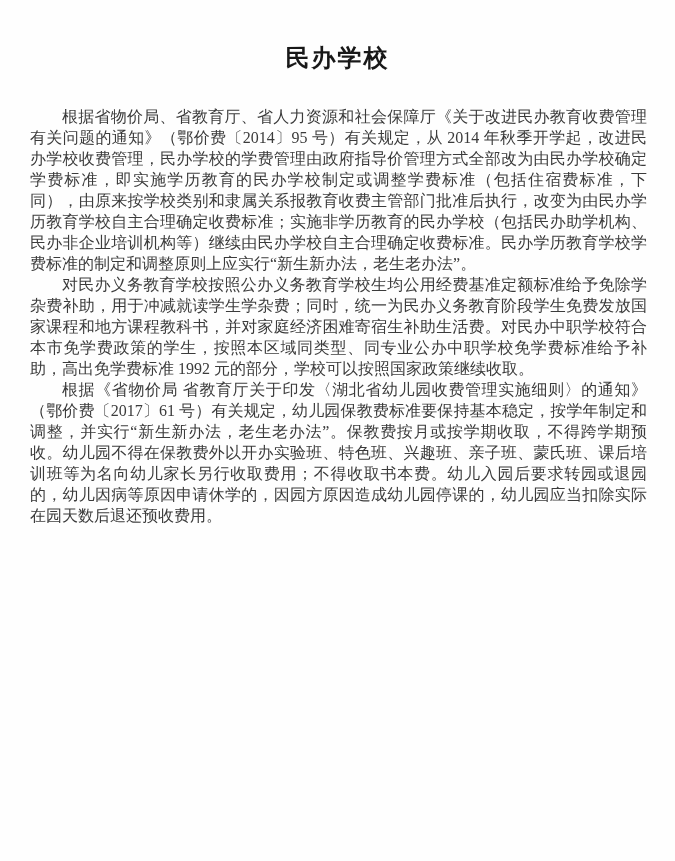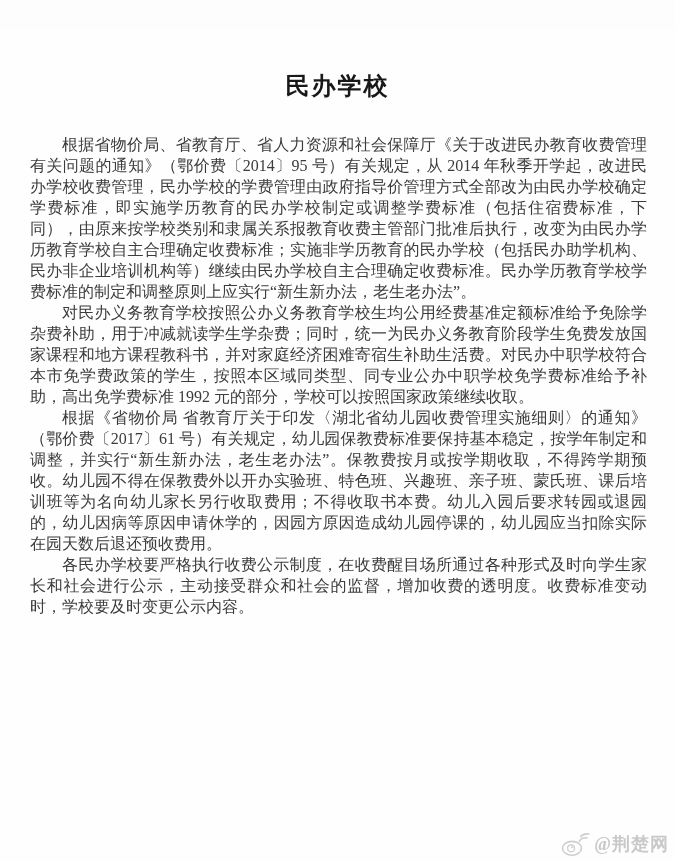--- a/index.html
+++ b/index.html
@@ -11,21 +11,20 @@
     height: 861px;
     background: #fdfdfd;
     position: relative;
     overflow: hidden;
     font-family: "Liberation Serif", "DejaVu Serif", serif;
   }
   .page {
     position: absolute;
     inset: 0;
     background: #fefefe;
-    margin-top: 28px;
   }
   .doc-title {
     position: absolute;
     top: 42px;
     left: 0;
     right: 0;
     text-align: center;
     font-size: 24px;
     font-weight: bold;
     color: #181818;
@@ -71,29 +70,16 @@
 <body>
 
 <div class="page">
 
   <h1 class="doc-title">民办学校</h1>
 
   <div class="doc-body">
     <p>根据省物价局、省教育厅、省人力资源和社会保障厅《关于改进民办教育收费管理有关问题的通知》（鄂价费〔2014〕95 号）有关规定，从 2014 年秋季开学起，改进民办学校收费管理，民办学校的学费管理由政府指导价管理方式全部改为由民办学校确定学费标准，即实施学历教育的民办学校制定或调整学费标准（包括住宿费标准，下同），由原来按学校类别和隶属关系报教育收费主管部门批准后执行，改变为由民办学历教育学校自主合理确定收费标准；实施非学历教育的民办学校（包括民办助学机构、民办非企业培训机构等）继续由民办学校自主合理确定收费标准。民办学历教育学校学费标准的制定和调整原则上应实行“新生新办法，老生老办法”。</p>
     <p>对民办义务教育学校按照公办义务教育学校生均公用经费基准定额标准给予免除学杂费补助，用于冲减就读学生学杂费；同时，统一为民办义务教育阶段学生免费发放国家课程和地方课程教科书，并对家庭经济困难寄宿生补助生活费。对民办中职学校符合本市免学费政策的学生，按照本区域同类型、同专业公办中职学校免学费标准给予补助，高出免学费标准 1992 元的部分，学校可以按照国家政策继续收取。</p>
     <p>根据《省物价局 省教育厅关于印发〈湖北省幼儿园收费管理实施细则〉的通知》（鄂价费〔2017〕61 号）有关规定，幼儿园保教费标准要保持基本稳定，按学年制定和调整，并实行“新生新办法，老生老办法”。保教费按月或按学期收取，不得跨学期预收。幼儿园不得在保教费外以开办实验班、特色班、兴趣班、亲子班、蒙氏班、课后培训班等为名向幼儿家长另行收取费用；不得收取书本费。幼儿入园后要求转园或退园的，幼儿因病等原因申请休学的，因园方原因造成幼儿园停课的，幼儿园应当扣除实际在园天数后退还预收费用。</p>
-    <p>各民办学校要严格执行收费公示制度，在收费醒目场所通过各种形式及时向学生家长和社会进行公示，主动接受群众和社会的监督，增加收费的透明度。收费标准变动时，学校要及时变更公示内容。</p>
   </div>
 
-  <div class="watermark">
-    <span>
-      <svg width="30" height="26" viewBox="0 0 34 30">
-        <ellipse cx="13.5" cy="20" rx="11" ry="8" fill="none" stroke="#c9c9c9" stroke-width="1.8"></ellipse>
-        <circle cx="12.5" cy="20" r="4" fill="none" stroke="#c9c9c9" stroke-width="1.4"></circle>
-        <circle cx="13.8" cy="18.8" r="1.2" fill="#c9c9c9"></circle>
-        <path d="M22 12 Q25 7 31 8" fill="none" stroke="#c9c9c9" stroke-width="1.8" stroke-linecap="round"></path>
-        <path d="M23.5 6.5 Q27 2.5 33 3.5" fill="none" stroke="#c9c9c9" stroke-width="1.8" stroke-linecap="round"></path>
-      </svg>
-    </span>
-    <span>@荆楚网</span>
-  </div>
 
 </div>
 
 </body></html>

